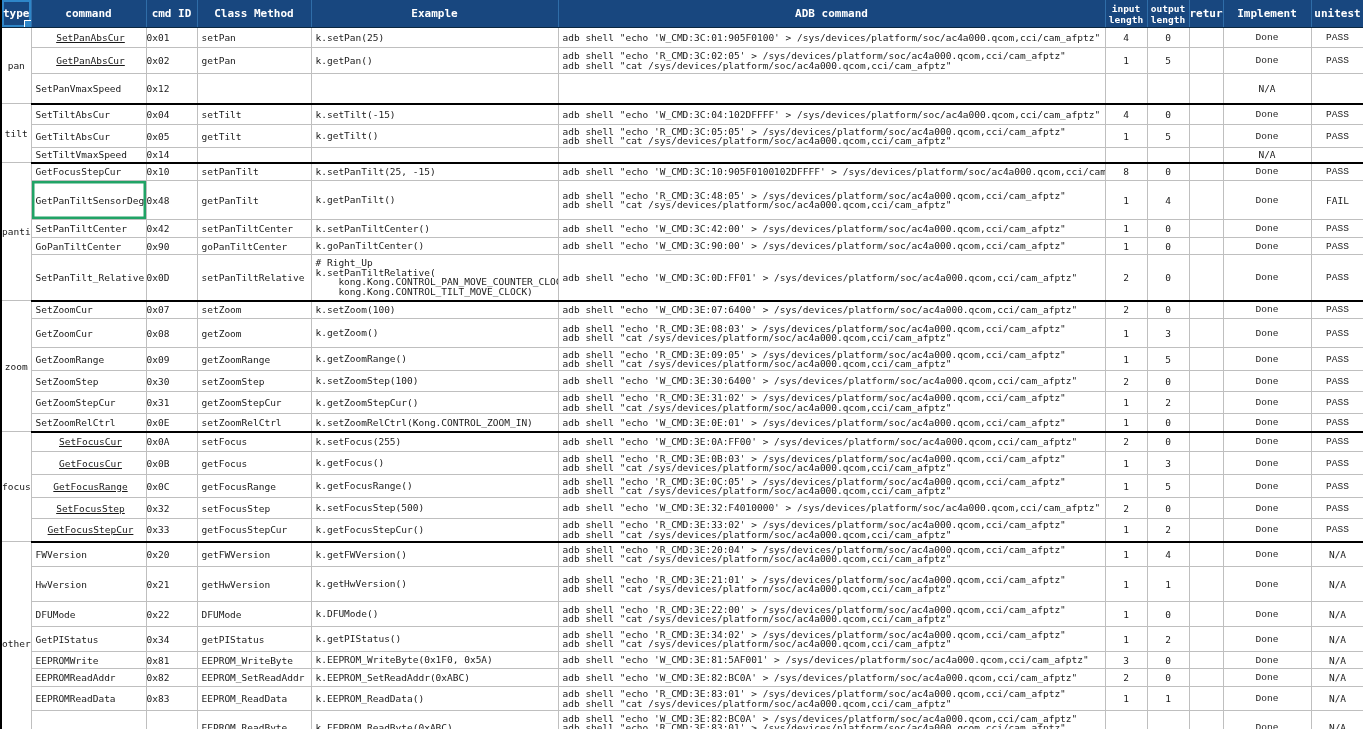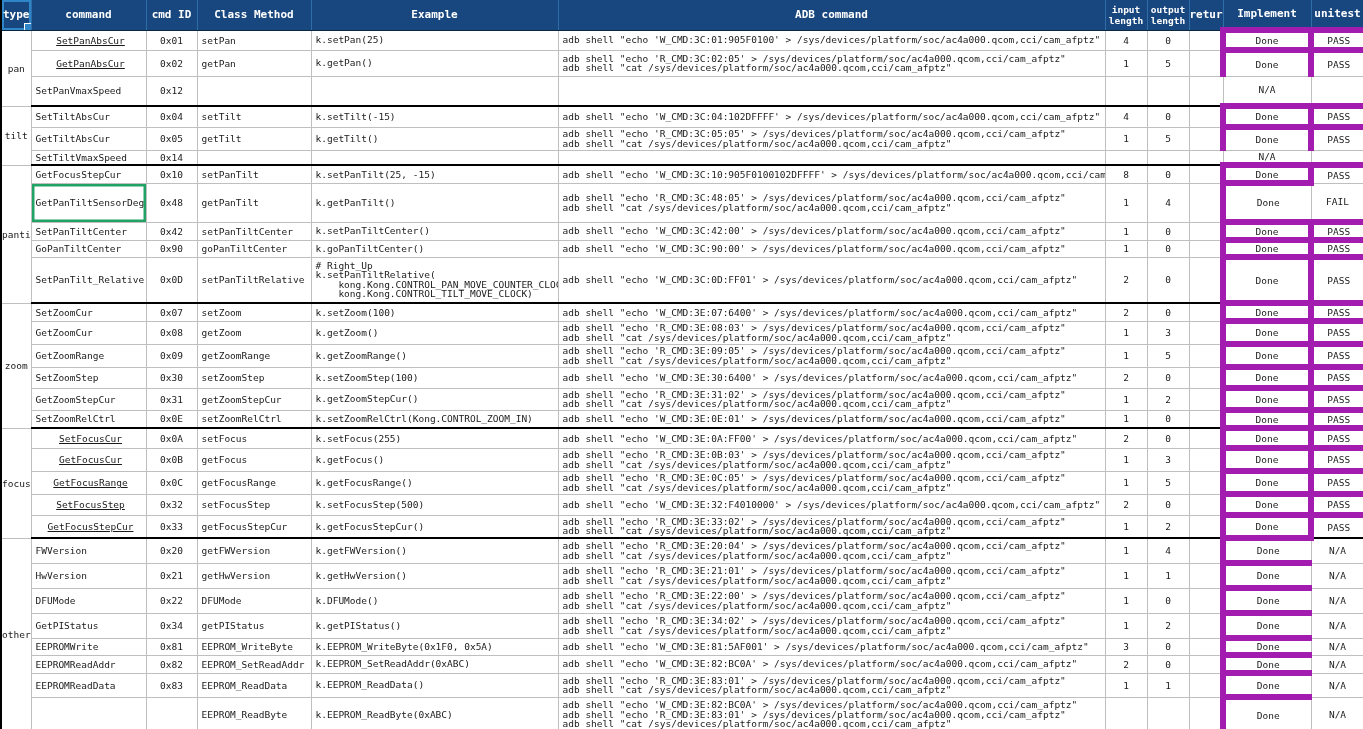--- a/index.html
+++ b/index.html
@@ -22,27 +22,27 @@
   .handle { position:absolute; right:0; bottom:0; width:6px; height:6px; background:#2E86C8; border-top:1px solid #fff; border-left:1px solid #fff; }
   .grid tbody td {
     border-right:1px solid #bfbfbf; border-bottom:1px solid #bfbfbf;
     font-size:9.5px; color:#1a1a1a; vertical-align:middle; background:#fff;
   }
   td.type { border-right:1px solid #333; text-align:center; color:#222; border-bottom:2px solid #000; }
   tr.gend td { border-bottom:2px solid #000; }
   td.cmd { padding-left:4px; white-space:nowrap; }
   td.cmd.u { text-decoration:underline;text-align:center; }
   td.cmd.marked { box-shadow: inset 0 0 0 2.5px #21A366; }
-  td.cmdid { text-align:center; }
+  td.cmdid { }
   td.method { color:#54A3DC; font-size:10.5px; padding-left:4px; white-space:nowrap; }
   td.ex, td.adb { font-size:7.5px; line-height:9.5px; white-space:pre; padding:1px 0 1px 4px; color:#222; }
   td.num { text-align:center; }
   td.yellow { background:#FFFF00; }
   td.impl, td.unit { text-align:center; }
-  td.green { background:#6AA84F; border:6px solid #a21caf; }
+  td.green { background:#6AA84F; border:1px solid #a21caf;font-family:Liberation Mono, monospace; }
   td.red { background:#FF0000; border:1px solid #161616; }
 </style>
 </head>
 <body>
 
 <div class="sheet">
   <table class="grid" id="grid">
     <colgroup>
       <col style="width:30px">
         <col style="width:115px">
@@ -221,21 +221,21 @@
           <td class="cmdid">0x07</td>
           <td class="method">setZoom</td>
           <td class="ex">k.setZoom(100)</td>
           <td class="adb">adb shell "echo 'W_CMD:3E:07:6400' &gt; /sys/devices/platform/soc/ac4a000.qcom,cci/cam_afptz"</td>
           <td class="num">2</td>
           <td class="num">0</td>
           <td class="num"></td>
           <td class="impl green">Done</td>
           <td class="unit green">PASS</td>
         </tr>
-        <tr style="height: 23px; border-radius: 7px;">
+        <tr style="height: 29px; border-radius: 7px;">
           <td class="cmd">GetZoomCur</td>
           <td class="cmdid">0x08</td>
           <td class="method">getZoom</td>
           <td class="ex">k.getZoom()</td>
           <td class="adb">adb shell "echo 'R_CMD:3E:08:03' &gt; /sys/devices/platform/soc/ac4a000.qcom,cci/cam_afptz"
 adb shell "cat /sys/devices/platform/soc/ac4a000.qcom,cci/cam_afptz"</td>
           <td class="num">1</td>
           <td class="num">3</td>
           <td class="num"></td>
           <td class="impl green">Done</td>
@@ -362,21 +362,21 @@
           <td class="method">getFWVersion</td>
           <td class="ex">k.getFWVersion()</td>
           <td class="adb">adb shell "echo 'R_CMD:3E:20:04' &gt; /sys/devices/platform/soc/ac4a000.qcom,cci/cam_afptz"
 adb shell "cat /sys/devices/platform/soc/ac4a000.qcom,cci/cam_afptz"</td>
           <td class="num">1</td>
           <td class="num">4</td>
           <td class="num"></td>
           <td class="impl green">Done</td>
           <td class="unit">N/A</td>
         </tr>
-        <tr style="height: 25px;">
+        <tr style="height: 35px;">
           <td class="cmd">HwVersion</td>
           <td class="cmdid">0x21</td>
           <td class="method">getHwVersion</td>
           <td class="ex">k.getHwVersion()</td>
           <td class="adb">adb shell "echo 'R_CMD:3E:21:01' &gt; /sys/devices/platform/soc/ac4a000.qcom,cci/cam_afptz"
 adb shell "cat /sys/devices/platform/soc/ac4a000.qcom,cci/cam_afptz"</td>
           <td class="num">1</td>
           <td class="num">1</td>
           <td class="num"></td>
           <td class="impl green">Done</td>

